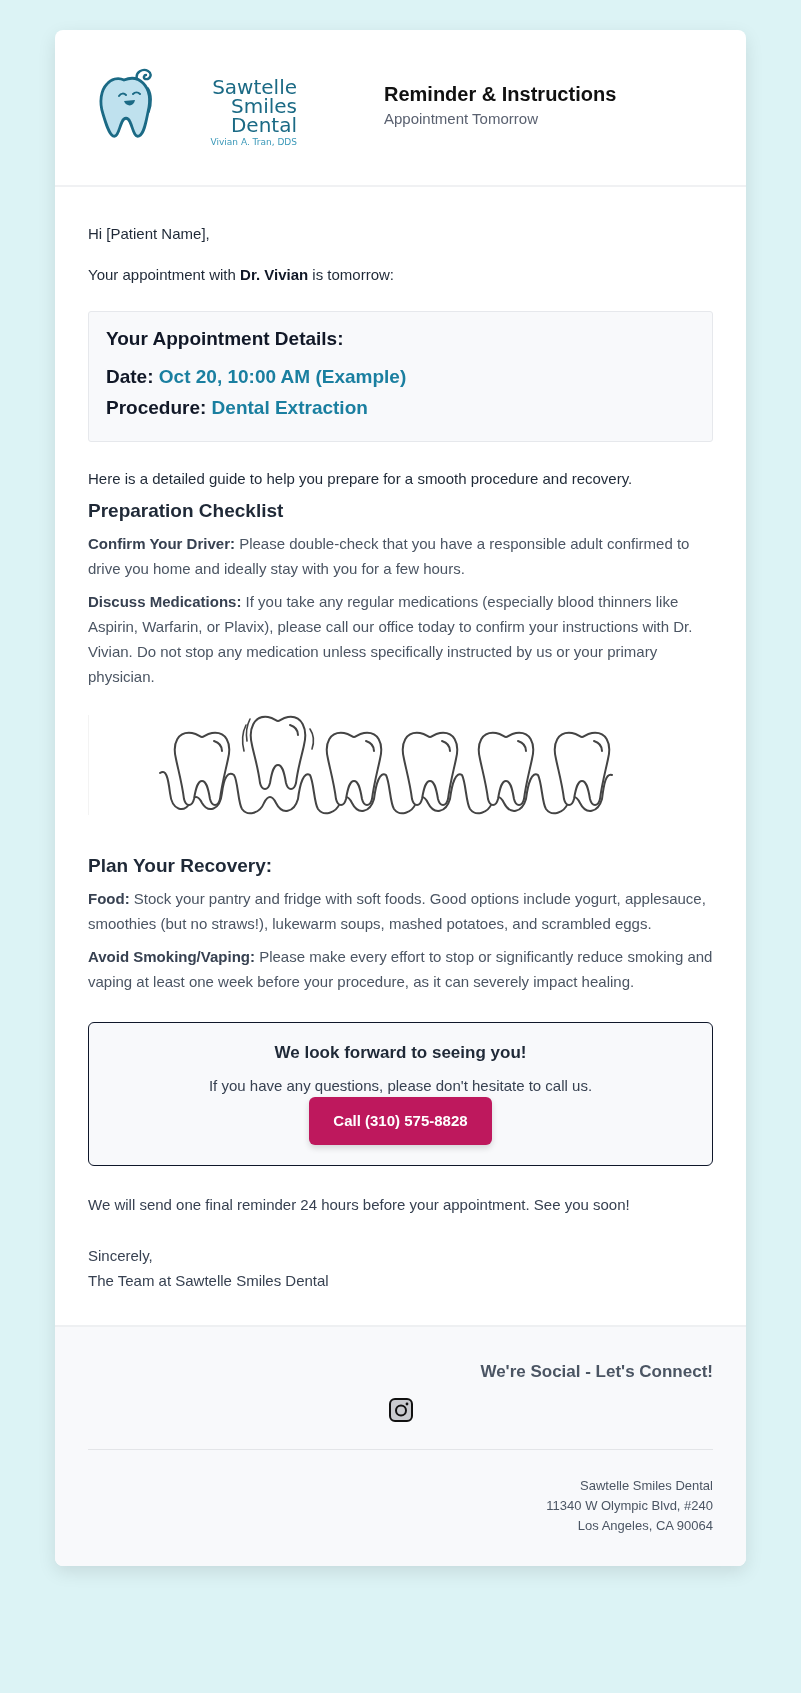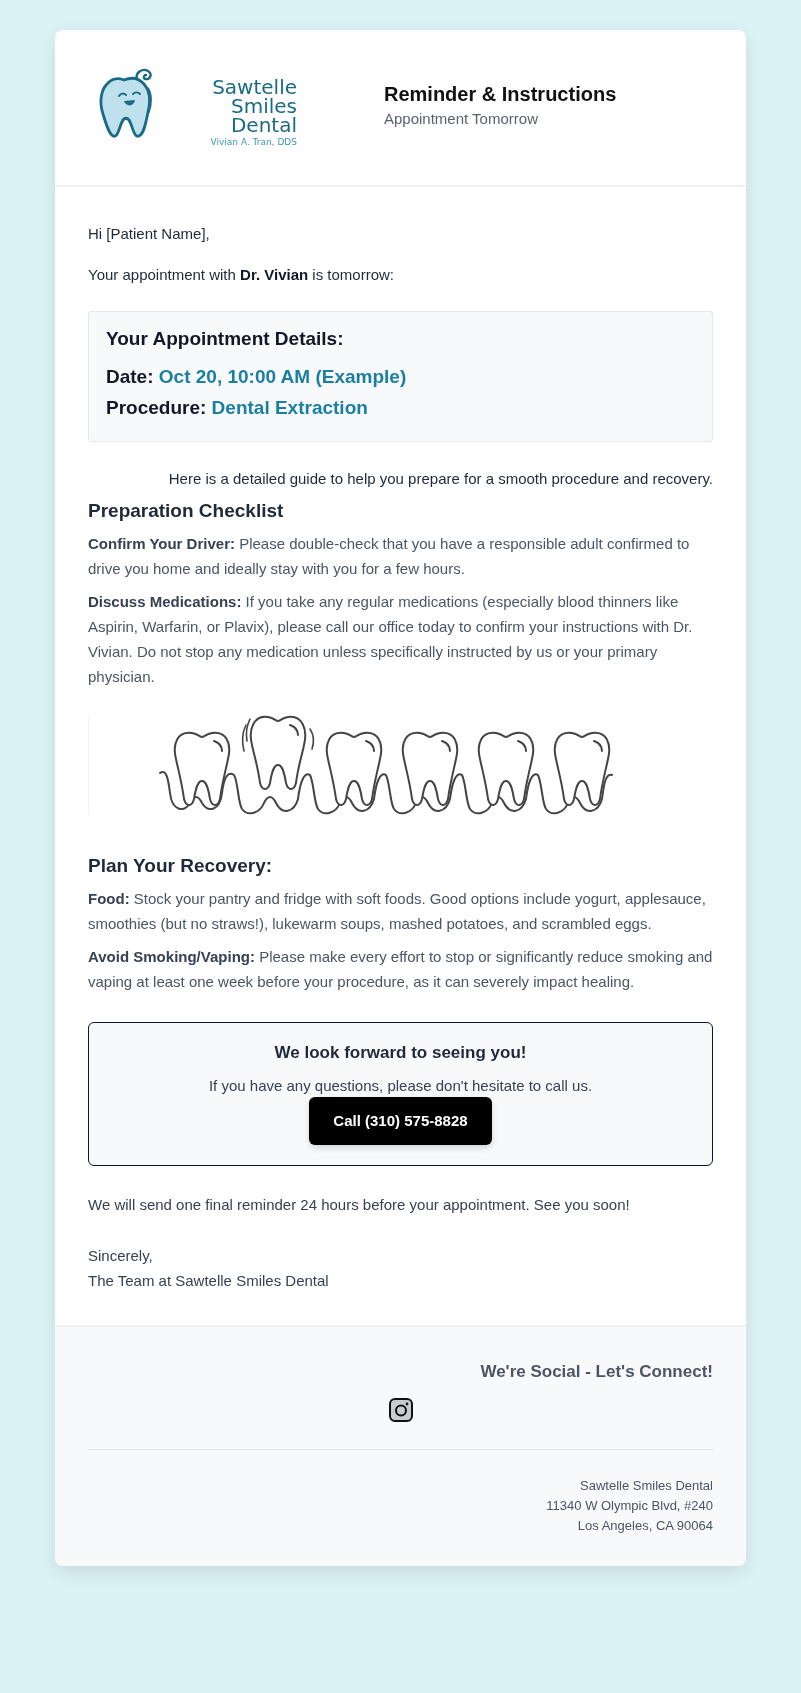--- a/index.html
+++ b/index.html
@@ -118,21 +118,20 @@
       font-weight: bold;
       color: #111827;
       line-height: 31px;
     }
     .details-value {
       color: #1a7fa0;
     }
     .guide-intro {
       margin: 0 0 6px 0;
       color: #1f2937;
-      text-align: right;
     }
     .section-heading {
       font-size: 19px;
       font-weight: bold;
       color: #1f2937;
       margin: 0 0 6px 0;
       line-height: 28px;
     }
     .para {
       margin: 0 0 8px 0;
@@ -162,21 +161,21 @@
       margin-bottom: 10px;
     }
     .cta-text {
       font-size: 15px;
       color: #374151;
       line-height: 22px;
       margin-bottom: 0;
     }
     .call-button {
       display: inline-block;
-      background: #000000;
+      background: #be185d;
       color: #ffffff;
       font-size: 15px;
       font-weight: bold;
       border-radius: 6px;
       padding: 0 24px;
       height: 48px;
       line-height: 48px;
       box-shadow: 0 3px 6px rgba(0,0,0,0.15);
       cursor: pointer;
       margin-bottom: 4px;

